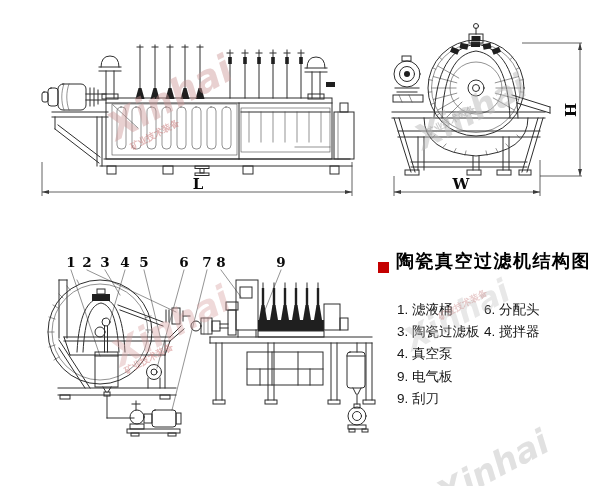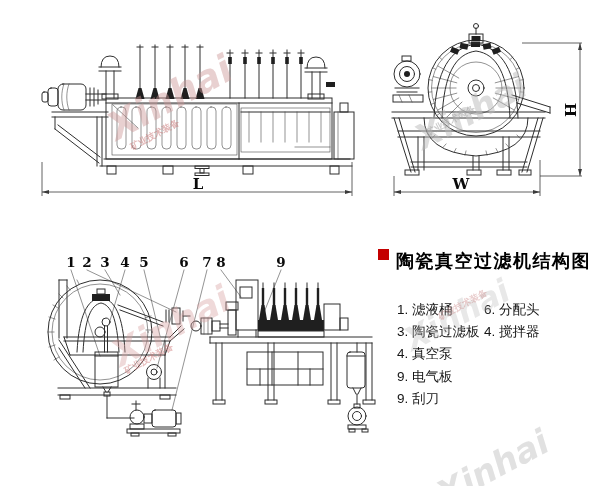--- a/index.html
+++ b/index.html
@@ -8,21 +8,21 @@
   svg{position:absolute;overflow:visible;}
   
   .ln{fill:none;stroke:#2e2e2e;stroke-width:1;stroke-linecap:square;}
   .lt{fill:none;stroke:#4a4a4a;stroke-width:.6;stroke-linecap:square;}
   .dk{fill:#1f1f1f;stroke:none;}
   .dm{fill:none;stroke:#3a3a3a;stroke-width:.8;}
   .arr{fill:#3a3a3a;stroke:none;}
   .dimtxt{font-family:"DejaVu Serif",serif;font-weight:bold;font-size:15px;fill:#0a0a0a;text-anchor:middle;}
   .co{font-family:"DejaVu Serif",serif;font-weight:bold;font-size:13.5px;fill:#0a0a0a;text-anchor:middle;}
   
-  .title-block{position:absolute;left:378px;top:249px;display:flex;align-items:flex-start;gap:7px;}
+  .title-block{position:absolute;left:378px;top:249px;display:flex;align-items:flex-end;gap:7px;}
   .bullet{width:11px;height:11px;background:#c40000;display:inline-block;flex:0 0 auto;}
   .title-text{font-size:18px;font-weight:bold;color:#000;letter-spacing:1.5px;white-space:nowrap;}
   .legend{position:absolute;left:397px;top:299px;color:#151515;font-size:13.5px;}
   .legend-row{display:grid;grid-template-columns:87px auto;height:22.2px;align-items:center;white-space:nowrap;}
   
   .wm{position:absolute;transform:rotate(-28deg);transform-origin:left top;
       font-style:italic;font-weight:bold;pointer-events:none;white-space:nowrap;
       font-family:"DejaVu Sans",sans-serif;}
 </style>
 </head>

